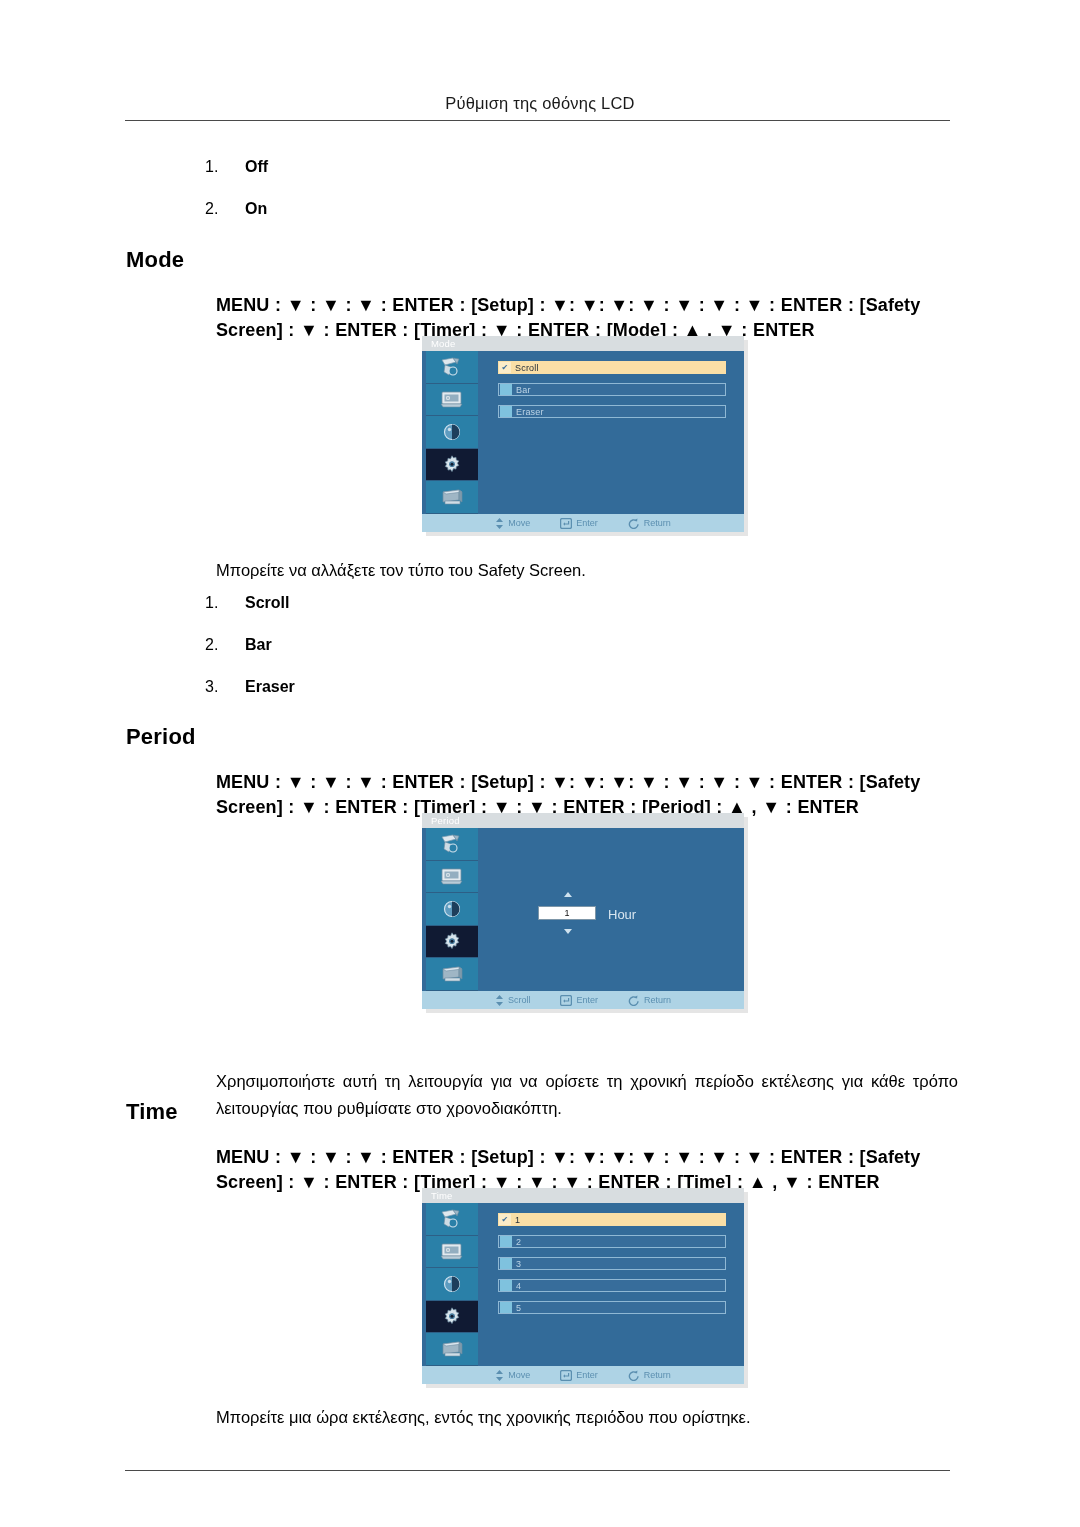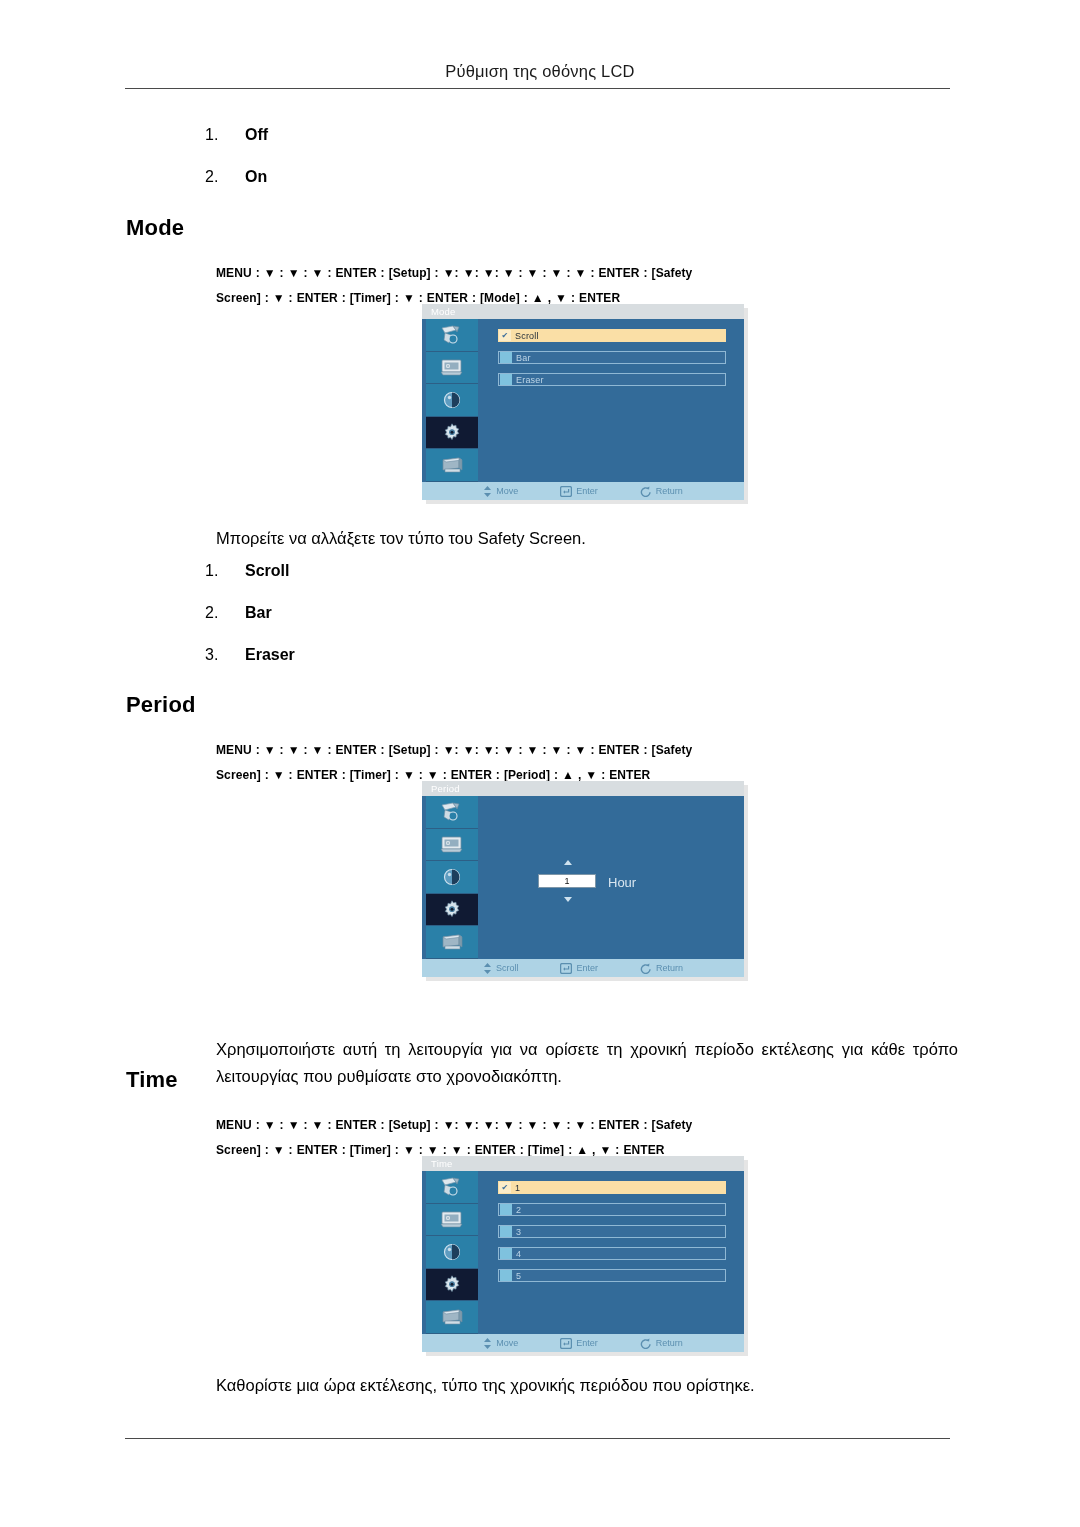--- a/index.html
+++ b/index.html
@@ -12,20 +12,21 @@
     height: 1527px;
     position: relative;
     font-family: "Liberation Sans", sans-serif;
     color: #000000;
     overflow: hidden;
   }
 
   .page {
     position: absolute;
     inset: 0;
+    margin-top: 32px;
   }
 
   
   .page-header {
     position: absolute;
     left: 0;
     top: 62px;
     width: 1080px;
     text-align: center;
     font-size: 16.5px;
@@ -78,21 +79,21 @@
     font-weight: bold;
     color: #000;
     letter-spacing: .2px;
   }
 
   
   .menupath {
     position: absolute;
     left: 216px;
     width: 740px;
-    font-size: 12px;
+    font-size: 18px;
     font-weight: bold;
     line-height: 25px;
     letter-spacing: .1px;
     word-spacing: .5px;
   }
 
   
   .para {
     position: absolute;
     left: 216px;
@@ -238,21 +239,21 @@
 
   .osd-footer {
     position: absolute;
     left: 0; bottom: 0;
     width: 100%;
     height: 18px;
     background: #aed3e5;
     display: flex;
     align-items: center;
     justify-content: center;
-    gap: 42px;
+    gap: 30px;
     color: #5b8fb0;
     font-size: 9px;
   }
   .osd-footer .fitem {
     display: flex;
     align-items: center;
     gap: 4px;
   }
   .osd-footer svg { display:block; }
 </style>
@@ -634,17 +635,17 @@
       <span>
               <svg width="12" height="11" viewBox="0 0 12 11">
                 <path d="M10 6.2a4.3 4.3 0 1 1-1.6-3.4" fill="none" stroke="#5b8fb0" stroke-width="1.4"></path>
                 <path d="M9.4 0.4 L9.1 3.6 L6 2.6 Z" fill="#5b8fb0"></path>
               </svg>
             </span>
       <span>Return</span>
     </div>
         </div>
       </div>
-      <div class="para" style="top:1372px">Καθορίστε μια ώρα εκτέλεσης, τύπο της χρονικής περιόδου που ορίστηκε.</div>
+      <div class="para" style="top:1372px">Μπορείτε μια ώρα εκτέλεσης, εντός της χρονικής περιόδου που ορίστηκε.</div>
     </div>
 
   <div class="rule-bottom"></div>
 </div>
 
 </body></html>

